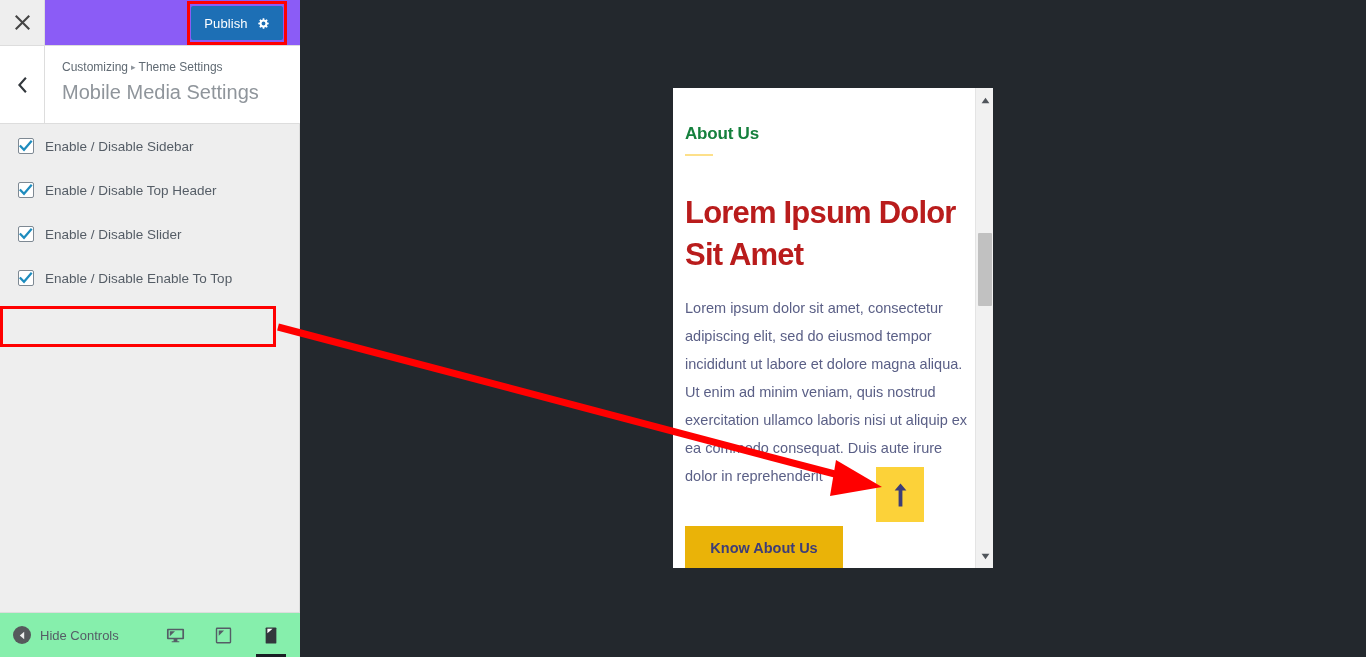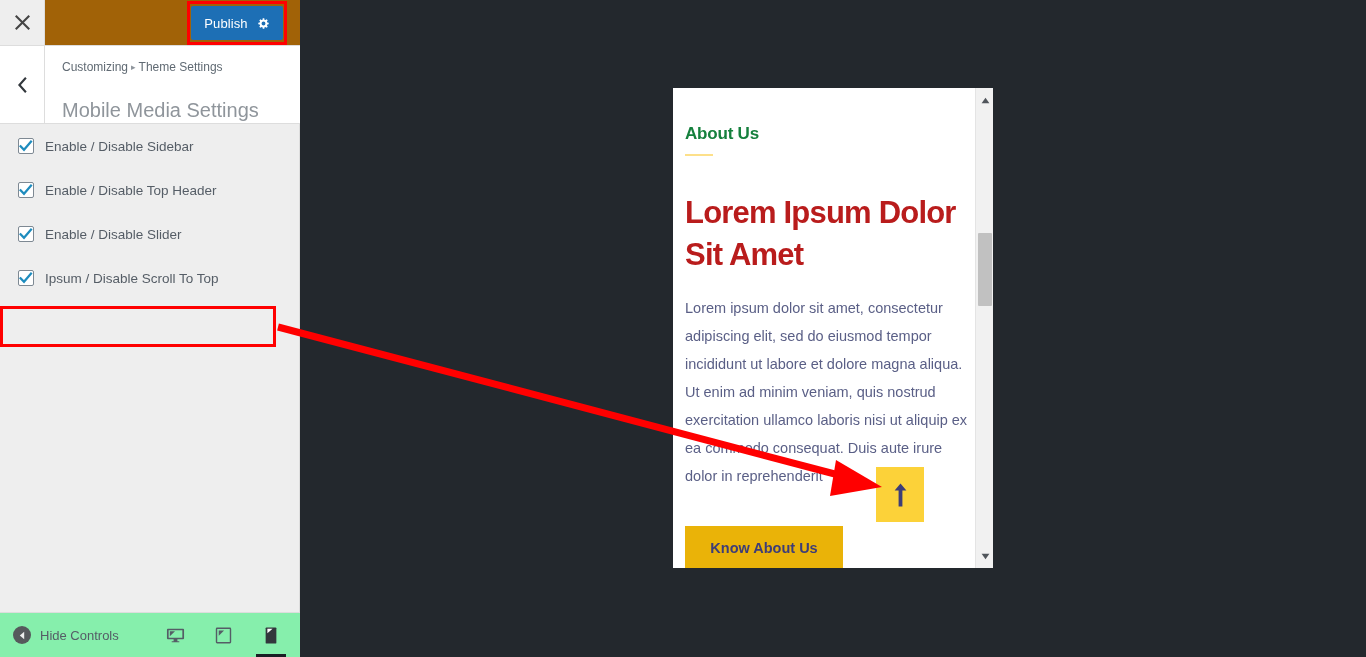--- a/index.html
+++ b/index.html
@@ -15,21 +15,21 @@
   .panel {
     position: absolute; left: 0; top: 0;
     width: 300px; height: 657px;
     background: #eeeeee;
     border-right: 1px solid #dddddd;
   }
 
   
   .panel-header {
     position: absolute; left: 0; top: 0; width: 300px; height: 46px;
-    background: #a16207;
+    background: #8b5cf6;
     border-bottom: 1px solid #dddddd;
   }
   .close-btn {
     position: absolute; left: 0; top: 0; width: 45px; height: 45px;
     background: #eeeeee;
     border-right: 1px solid #dddddd;
     display: flex; align-items: center; justify-content: center;
     cursor: pointer;
   }
   .close-btn svg { display: block; }
@@ -74,21 +74,21 @@
     background: #fff;
   }
   .title-texts { position: absolute; left: 62px; top: 13px; }
   .breadcrumb {
     font-size: 12px; color: #606a73; line-height: 17px;
     font-family: "Liberation Sans", sans-serif;
   }
   .breadcrumb .sep { font-size: 9px; color: #8d949b; padding: 0 3px; position: relative; top: -1px;}
   .section-title {
     font-size: 20px; color: #8f959b; line-height: 28px; font-weight: 400;
-    margin-top: 19px;
+    margin-top: 1px;
     text-align: center;
   }
 
   
   .ctl-list { position: absolute; left: 6px; top: 124px; width: 300px; }
   .ctl-row {
     position: relative;
     height: 44px;
     display: flex; align-items: center;
     padding-left: 12px;
@@ -303,21 +303,21 @@
         <span class="ctl-label">Enable / Disable Slider</span>
       </label>
 
 
       <label class="ctl-row">
         <span class="cbx">
           <svg width="14" height="16" viewBox="0 0 14 16">
               <path d="M1.6 8.2 L5 11.8 L12 3.6" stroke="#1e8cbe" stroke-width="2.2" fill="none" stroke-linecap="square"></path>
             </svg>
         </span>
-        <span class="ctl-label">Ipsum / Disable Scroll To Top</span>
+        <span class="ctl-label">Enable / Disable Enable To Top</span>
       </label>
     </div>
 
     <div class="highlight-box"></div>
 
     <div class="panel-footer">
       <div class="hide-controls">
         <span class="collapse-icon">
           <svg width="9" height="9" viewBox="0 0 9 9">
               <path d="M6.2 0.8 L1.8 4.5 L6.2 8.2 Z" fill="#eeeeee"></path>

